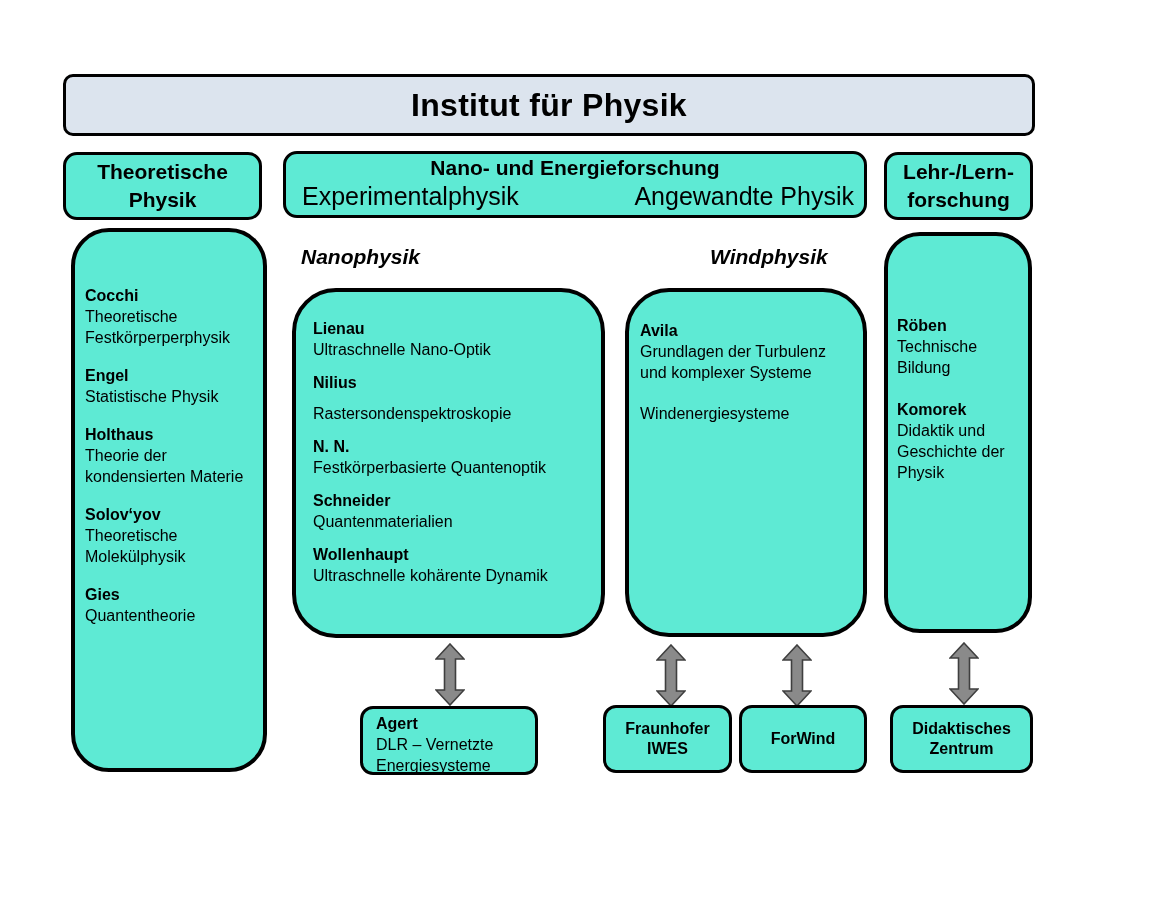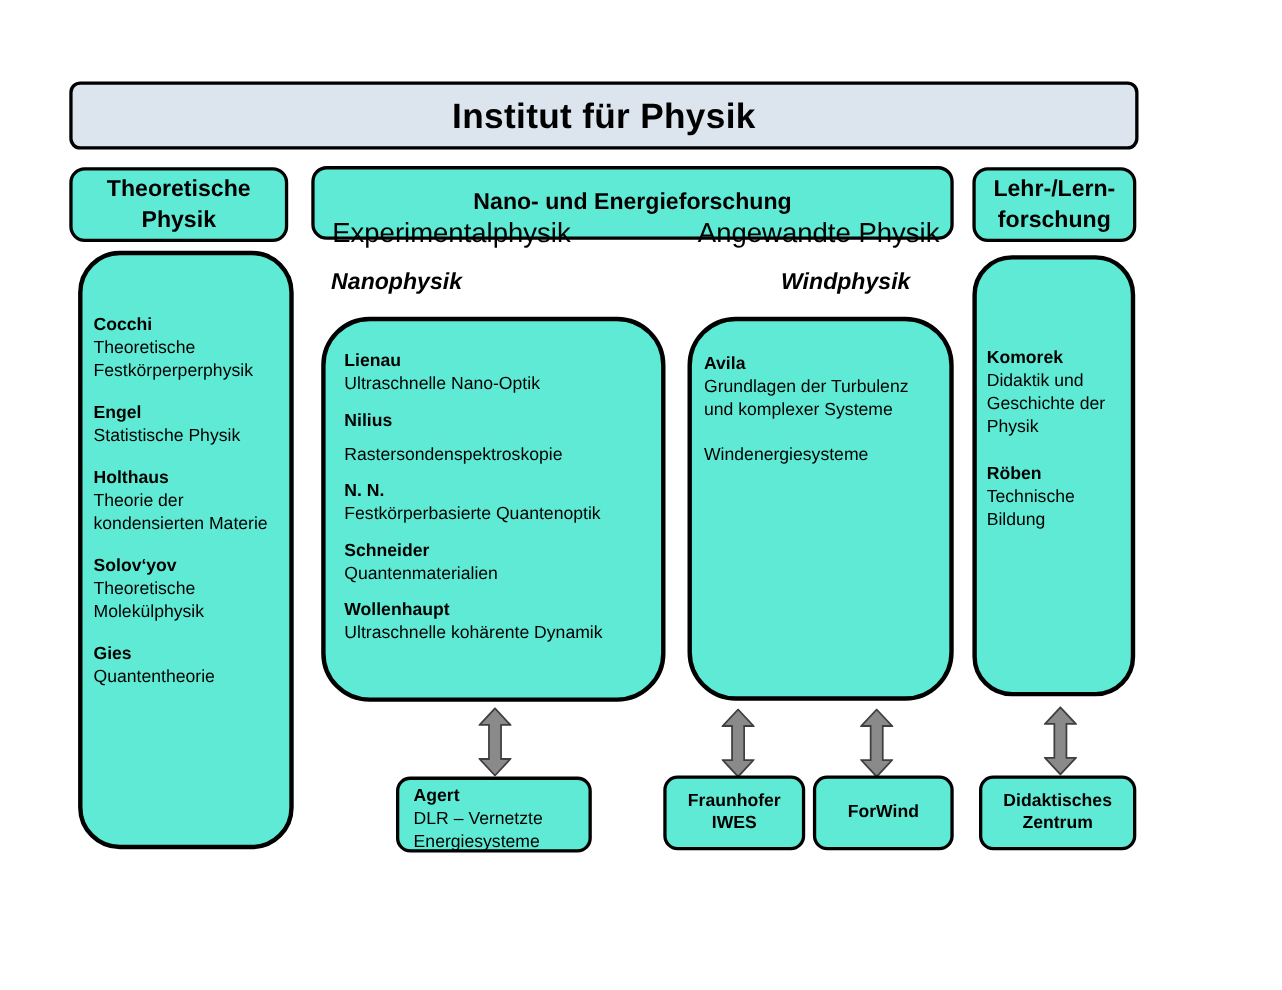--- a/index.html
+++ b/index.html
@@ -16,21 +16,21 @@
   .box{position:absolute;background:#5eead4;border:4px solid var(--box-border);box-sizing:border-box;}
   .title-box{
     left:63px;top:74px;width:972px;height:62px;background:var(--title-bg);
     border-width:3px;border-radius:10px;display:flex;align-items:center;justify-content:center;
     font-size:32px;font-weight:bold;letter-spacing:.3px;
   }
   .hdr{border-width:3.5px;border-radius:14px;font-weight:bold;font-size:21px;line-height:28px;
     display:flex;align-items:center;justify-content:center;text-align:center;}
   .hdr-theo{left:63px;top:152px;width:199px;height:68px;}
   .hdr-lehr{left:884px;top:152px;width:149px;height:68px;padding:0 6px;}
-  .hdr-center{left:283px;top:151px;width:584px;height:67px;border-width:3.5px;border-radius:14px;padding-top:16px;}
+  .hdr-center{left:283px;top:151px;width:584px;height:67px;border-width:3.5px;border-radius:14px;padding-top:0;}
   .hdr-center .hc-title{text-align:center;font-weight:bold;font-size:21px;line-height:28px;}
   .hdr-center .hc-row{display:flex;justify-content:space-between;font-size:25px;line-height:28px;
     padding:0 10px 0 16px;font-weight:normal;}
   .tall{border-radius:38px;}
   .box-theo{left:71px;top:228px;width:196px;height:544px;padding:53px 6px 0 10px;}
   .box-nano{left:292px;top:288px;width:313px;height:350px;border-radius:44px;padding:26px 12px 0 17px;}
   .box-wind{left:625px;top:288px;width:242px;height:349px;border-radius:44px;padding:28px 8px 0 11px;}
   .box-lehr{left:884px;top:232px;width:148px;height:401px;border-radius:36px;padding:79px 6px 0 9px;}
   .entry{font-size:16px;line-height:21px;}
   .entry .name{font-weight:bold;}
@@ -135,26 +135,26 @@
       <div class="name">Avila</div>
       <div class="desc">Grundlagen der Turbulenz und komplexer Systeme</div>
     </div>
     <div class="entry">
       <div class="desc">Windenergiesysteme</div>
     </div>
   </div>
 
   <div class="box tall box-lehr">
     <div class="entry">
+      <div class="name">Röben</div>
+      <div class="desc">Technische Bildung</div>
+    </div>
+    <div class="entry">
       <div class="name">Komorek</div>
       <div class="desc">Didaktik und Geschichte der Physik</div>
-    </div>
-    <div class="entry">
-      <div class="name">Röben</div>
-      <div class="desc">Technische Bildung</div>
     </div>
   </div>
 
   <svg class="arrow arrow-1" viewBox="0 0 30 63">
     <polygon points="15,1 29,16 20.5,16 20.5,47 29,47 15,62 1,47 9.5,47 9.5,16 1,16" fill="var(--arrow-fill)" stroke="var(--arrow-stroke)" stroke-width="1.6"></polygon>
   </svg>
   <svg class="arrow arrow-2" viewBox="0 0 30 63">
     <polygon points="15,1 29,16 20.5,16 20.5,47 29,47 15,62 1,47 9.5,47 9.5,16 1,16" fill="var(--arrow-fill)" stroke="var(--arrow-stroke)" stroke-width="1.6"></polygon>
   </svg>
   <svg class="arrow arrow-3" viewBox="0 0 30 63">

